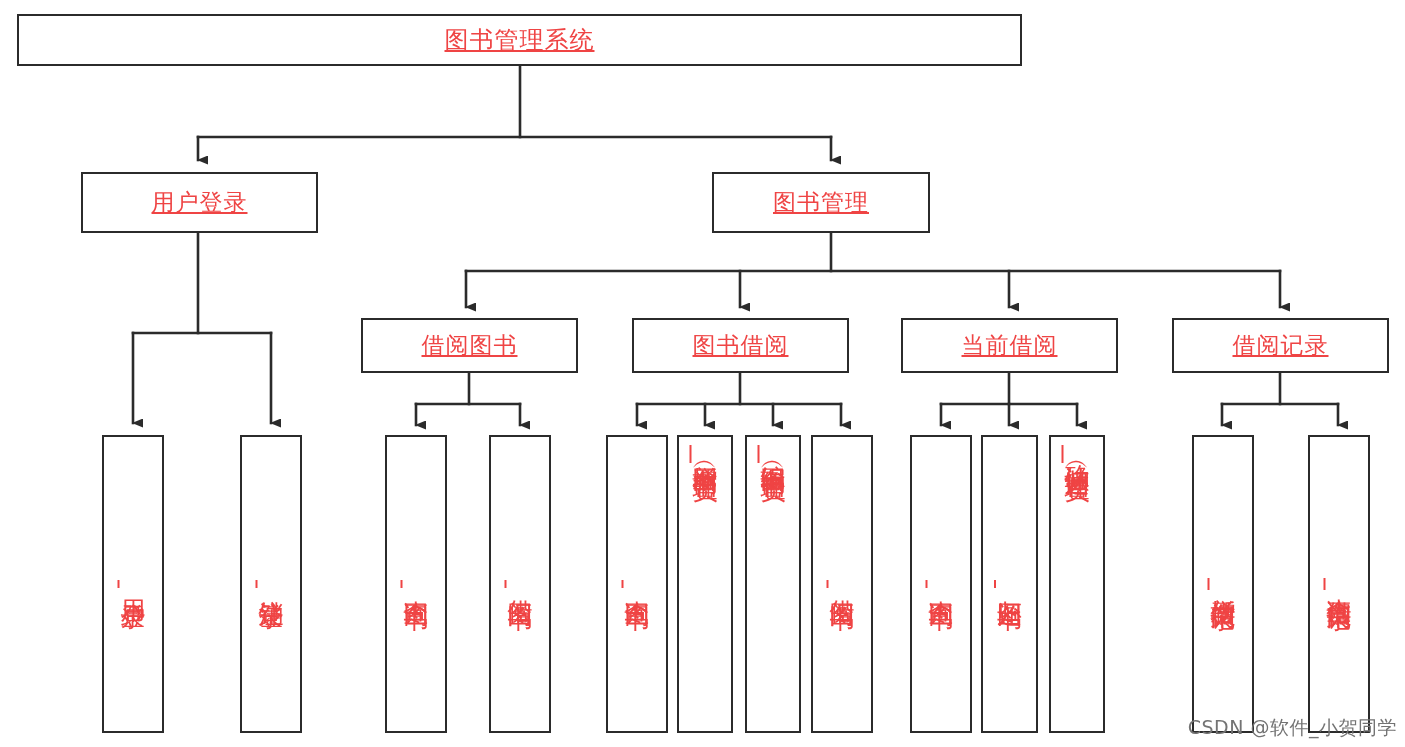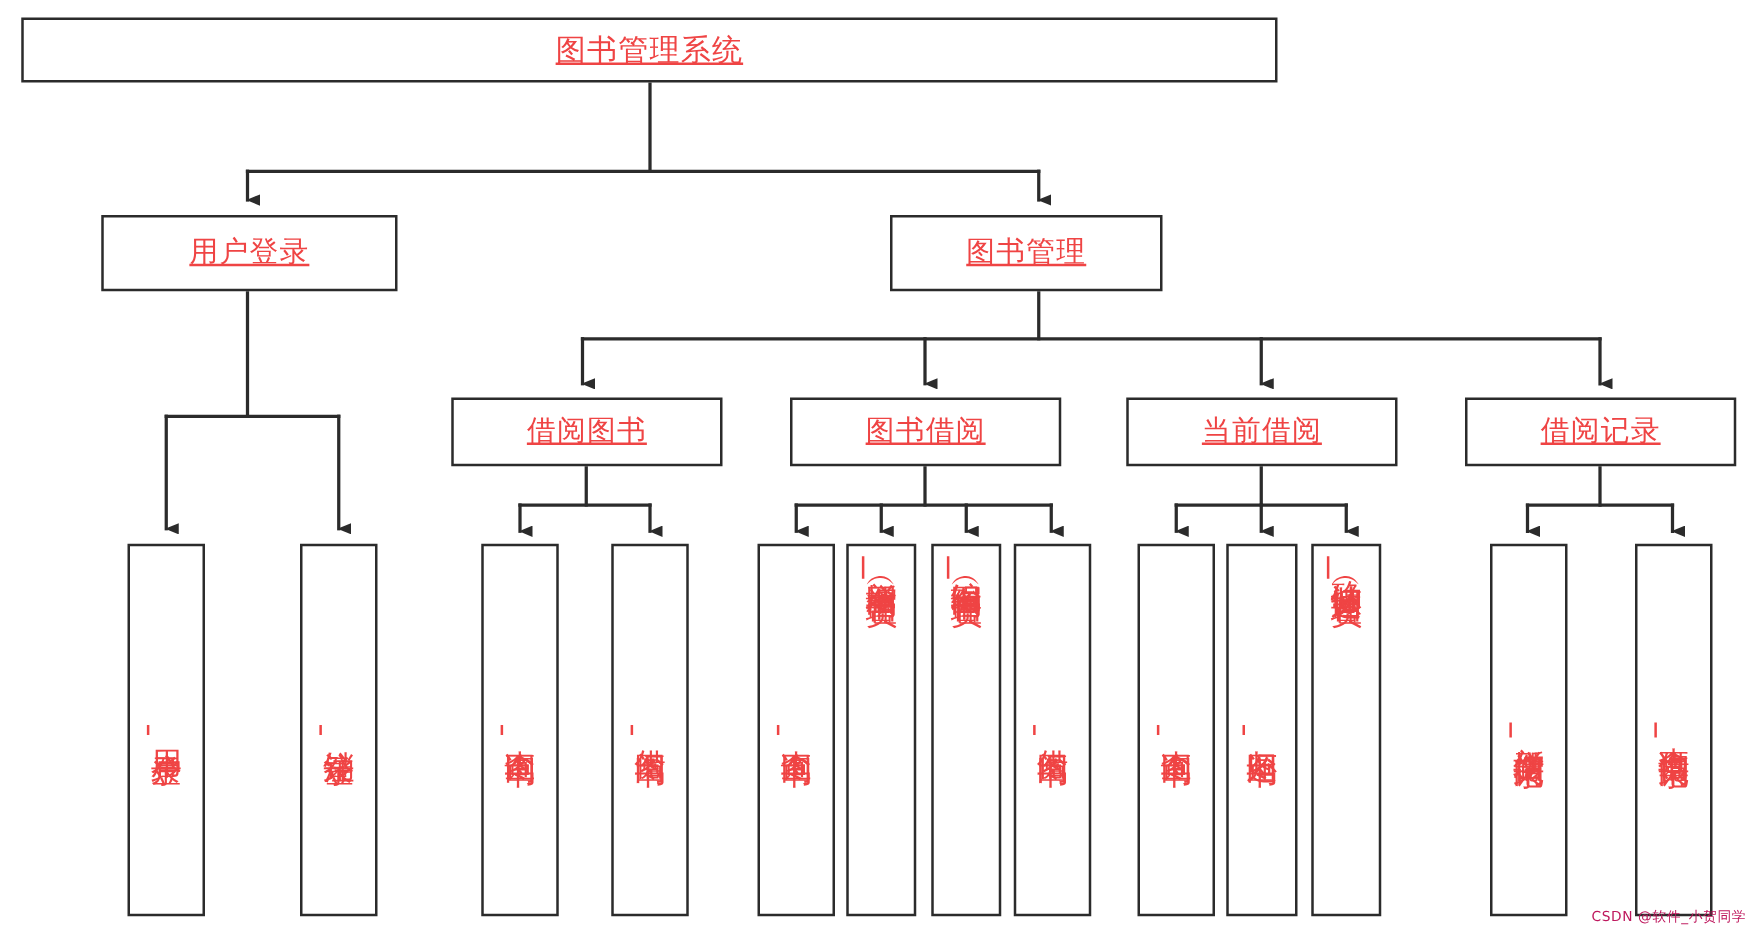--- a/index.html
+++ b/index.html
@@ -67,22 +67,22 @@
     white-space: nowrap;
   }
   .node.vert.midalign {
     align-items: center;
     padding-top: 0;
   }
   #watermark {
     position: absolute;
     right: 8px;
     bottom: 6px;
-    font-size: 11px;
-    color: #be185d;
+    font-size: 19px;
+    color: #737373;
     letter-spacing: 0.5px;
     z-index: 5;
     white-space: nowrap;
   }
 </style>
 </head>
 <body>
 
 <div id="canvas">
 

